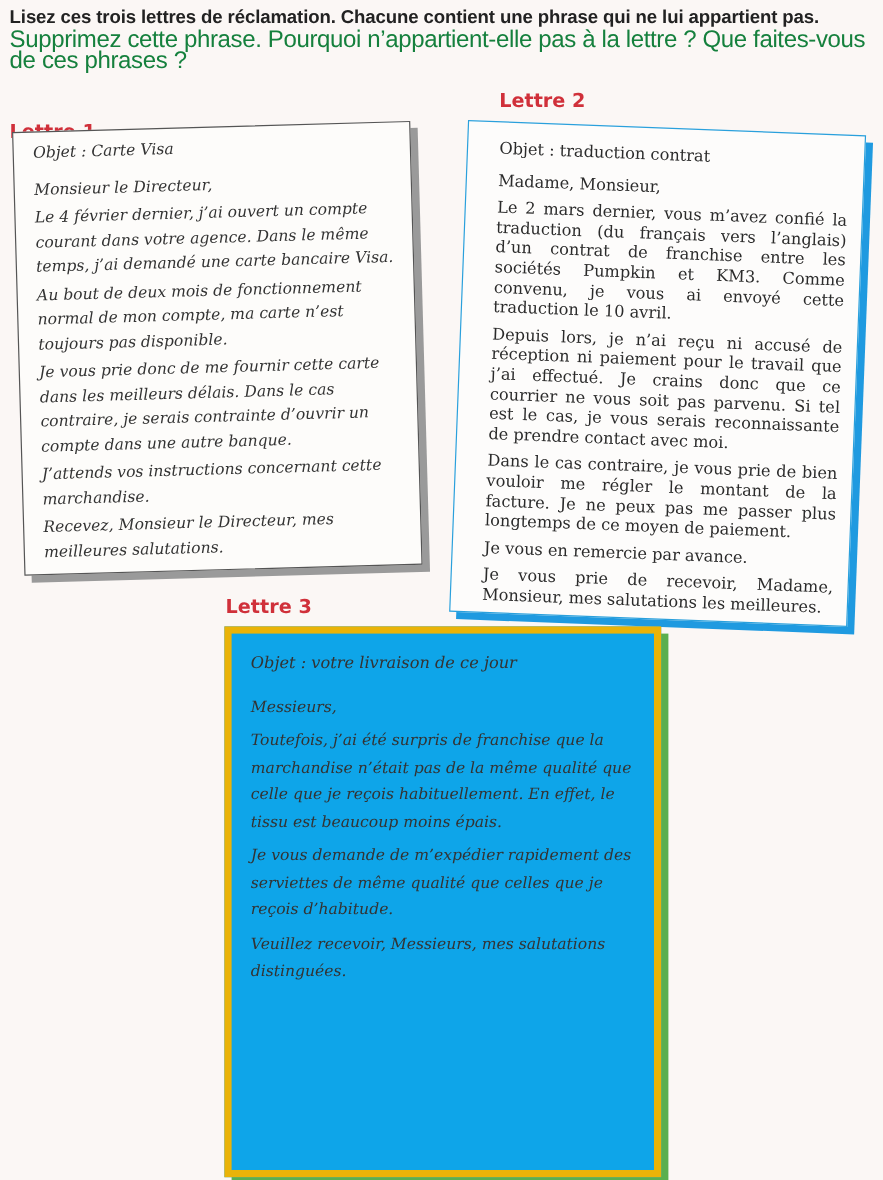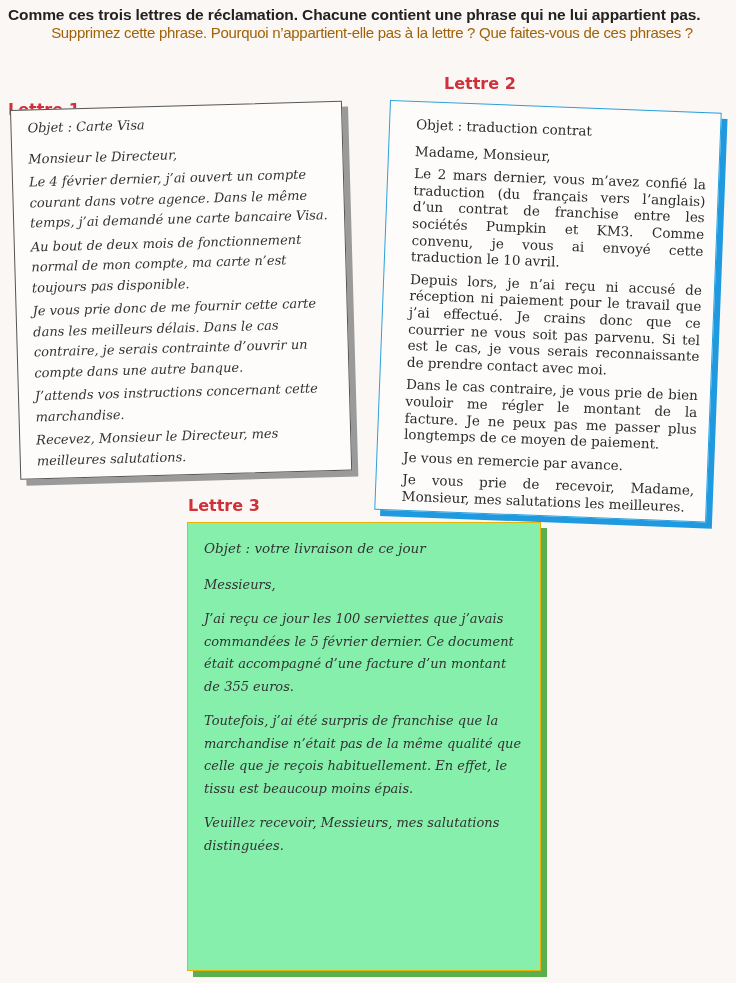--- a/index.html
+++ b/index.html
@@ -4,21 +4,21 @@
 <style>
   html, body { margin:0; padding:0; }
   body {
     width:736px; height:983px; position:relative; overflow:hidden;
     background:#fbf7f5;
     font-family:"Liberation Sans", sans-serif;
     color:#2a2a2a;
   }
   .instructions { position:absolute; left:8px; top:6px; width:728px; }
   .instr-title { font-size:15.5px; font-weight:bold; color:#222; line-height:18px; letter-spacing:-0.1px; }
-  .instr-sub { font-size:15px; color:#a16207; line-height:18px; letter-spacing:-0.3px;text-align:center; }
+  .instr-sub { font-size:20px; color:#15803d; line-height:18px; letter-spacing:-0.3px; }
 
   .letter-label {
     position:absolute; font-family:"DejaVu Sans", sans-serif; font-weight:bold;
     font-size:16px; color:#d0303a;
   }
 
   
   .letter1 {
     position:absolute; left:10px; top:110px; width:330px; height:368px;
     background:#fdfcfa; border:1px solid #555;
@@ -43,67 +43,67 @@
   .letter2 .body {
     padding:10px 12px 0 26px;
     font-family:"DejaVu Serif", serif; font-size:13.5px; line-height:16.6px; color:#2b2b2b;
   }
   .letter2 .subject { margin:4px 0 10px 0; }
   .letter2 p { margin:0 0 6px 0; text-align:justify; }
 
   
   .letter3 {
     position:absolute; left:187px; top:522px; width:352px; height:447px;
-    background:#86efac; border:1px solid #eab308;
+    background:#0ea5e9; border:6px solid #eab308;
     box-shadow:6px 6px 0 #5aaf4f;
   }
   .letter3 .body {
     padding:14px 14px 0 16px;
     font-family:"DejaVu Serif", serif; font-style:italic;
     font-size:13px; line-height:22.5px; color:#333;
   }
   .letter3 .subject { margin-bottom:14px; font-size:13.5px; }
-  .letter3 p { margin:12px 0 6px 0; }
+  .letter3 p { margin:0 0 6px 0; }
 </style>
 </head>
 <body>
 
 <div class="instructions">
-  <div class="instr-title">Comme ces trois lettres de réclamation. Chacune contient une phrase qui ne lui appartient pas.</div>
+  <div class="instr-title">Lisez ces trois lettres de réclamation. Chacune contient une phrase qui ne lui appartient pas.</div>
   <div class="instr-sub">Supprimez cette phrase. Pourquoi n’appartient-elle pas à la lettre ? Que faites-vous de ces phrases ?</div>
 </div>
 
 <div class="letter-label" style="left:8px; top:100px;">Lettre 1</div>
 <div class="letter1">
   <div class="body">
     <div class="subject">Objet : Carte Visa</div>
     <p>Monsieur le Directeur,</p>
     <p>Le 4 février dernier, j’ai ouvert un compte courant dans votre agence. Dans le même temps, j’ai demandé une carte bancaire Visa.</p>
     <p>Au bout de deux mois de fonctionnement normal de mon compte, ma carte n’est toujours pas disponible.</p>
     <p>Je vous prie donc de me fournir cette carte dans les meilleurs délais. Dans le cas contraire, je serais contrainte d’ouvrir un compte dans une autre banque.</p>
     <p>J’attends vos instructions concernant cette marchandise.</p>
     <p>Recevez, Monsieur le Directeur, mes meilleures salutations.</p>
   </div>
 </div>
 
-<div class="letter-label" style="left:416px; top:74px;margin-left:28px;">Lettre 2</div>
+<div class="letter-label" style="left:416px; top:74px;">Lettre 2</div>
 <div class="letter2">
   <div class="body">
     <div class="subject">Objet : traduction contrat</div>
     <p>Madame, Monsieur,</p>
     <p>Le 2 mars dernier, vous m’avez confié la traduction (du français vers l’anglais) d’un contrat de franchise entre les sociétés Pumpkin et KM3. Comme convenu, je vous ai envoyé cette traduction le 10 avril.</p>
     <p>Depuis lors, je n’ai reçu ni accusé de réception ni paiement pour le travail que j’ai effectué. Je crains donc que ce courrier ne vous soit pas parvenu. Si tel est le cas, je vous serais reconnaissante de prendre contact avec moi.</p>
     <p>Dans le cas contraire, je vous prie de bien vouloir me régler le montant de la facture. Je ne peux pas me passer plus longtemps de ce moyen de paiement.</p>
     <p>Je vous en remercie par avance.</p>
     <p>Je vous prie de recevoir, Madame, Monsieur, mes salutations les meilleures.</p>
   </div>
 </div>
 
 <div class="letter-label" style="left:188px; top:496px;">Lettre 3</div>
 <div class="letter3">
   <div class="body">
     <div class="subject">Objet : votre livraison de ce jour</div>
     <p>Messieurs,</p>
-    <p>J’ai reçu ce jour les 100 serviettes que j’avais commandées le 5 février dernier. Ce document était accompagné d’une facture d’un montant de 355 euros.</p>
     <p>Toutefois, j’ai été surpris de franchise que la marchandise n’était pas de la même qualité que celle que je reçois habituellement. En effet, le tissu est beaucoup moins épais.</p>
+    <p>Je vous demande de m’expédier rapidement des serviettes de même qualité que celles que je reçois d’habitude.</p>
     <p>Veuillez recevoir, Messieurs, mes salutations distinguées.</p>
   </div>
 </div>
 
 </body></html>

